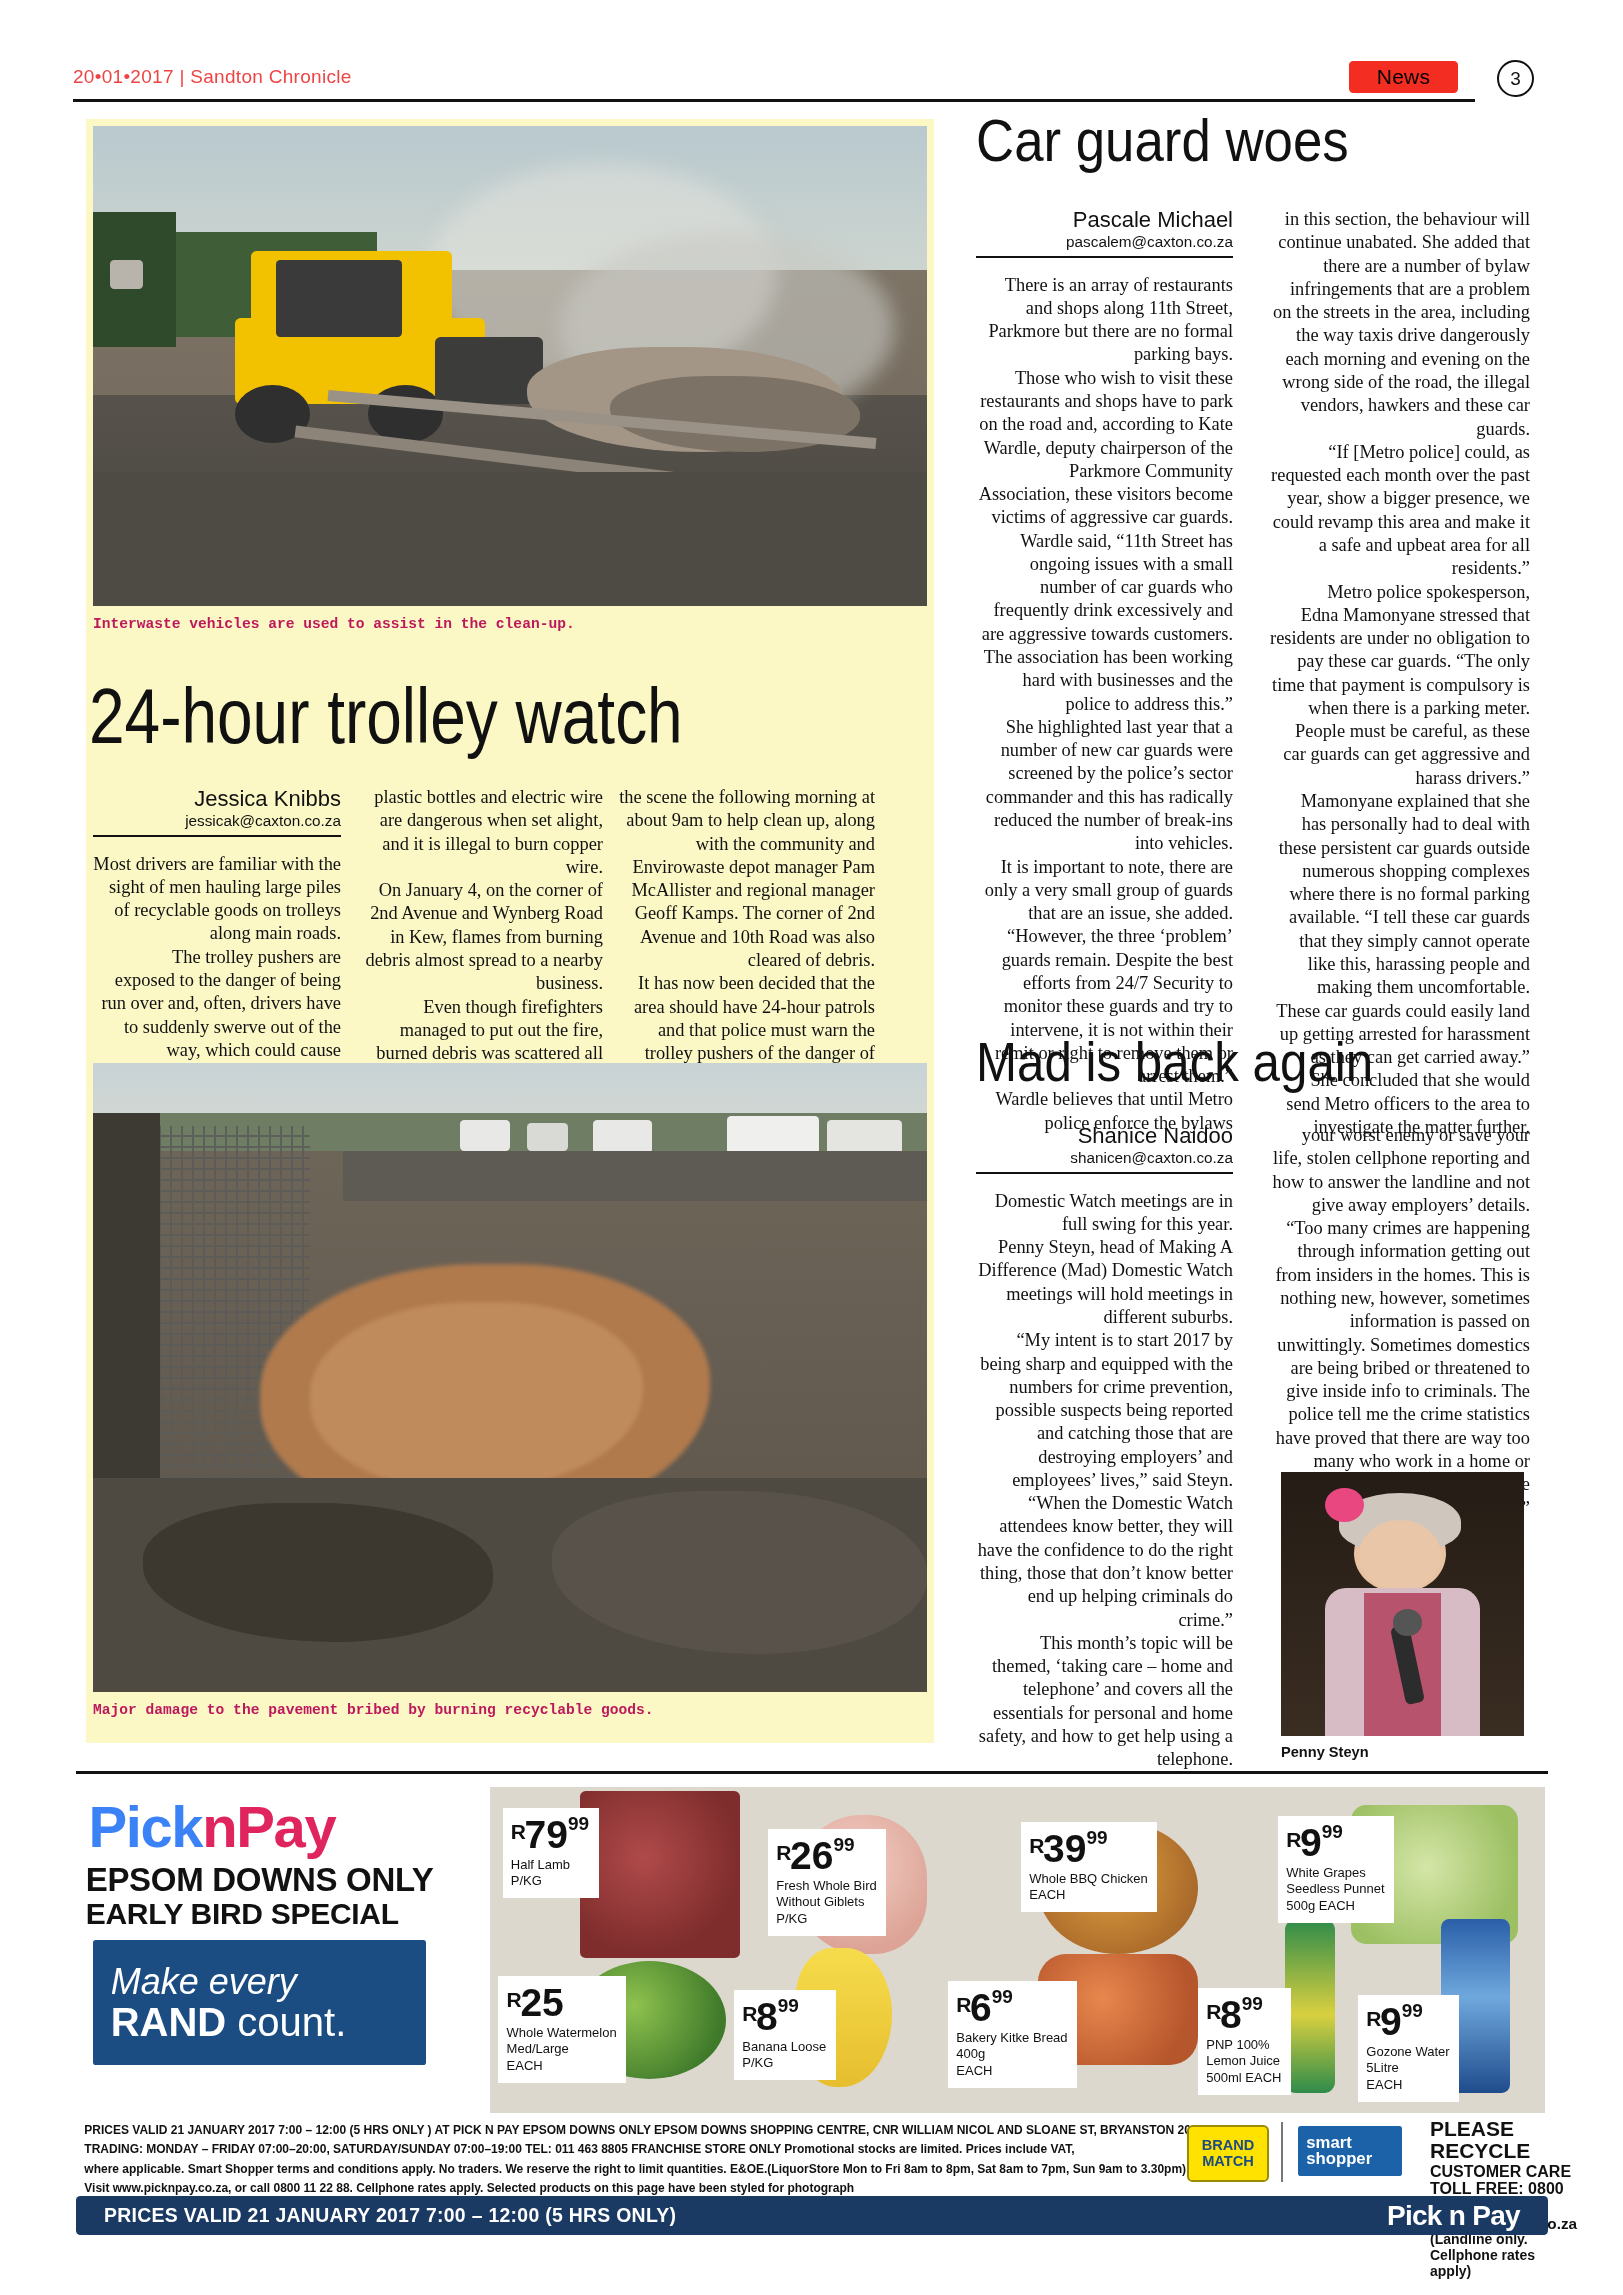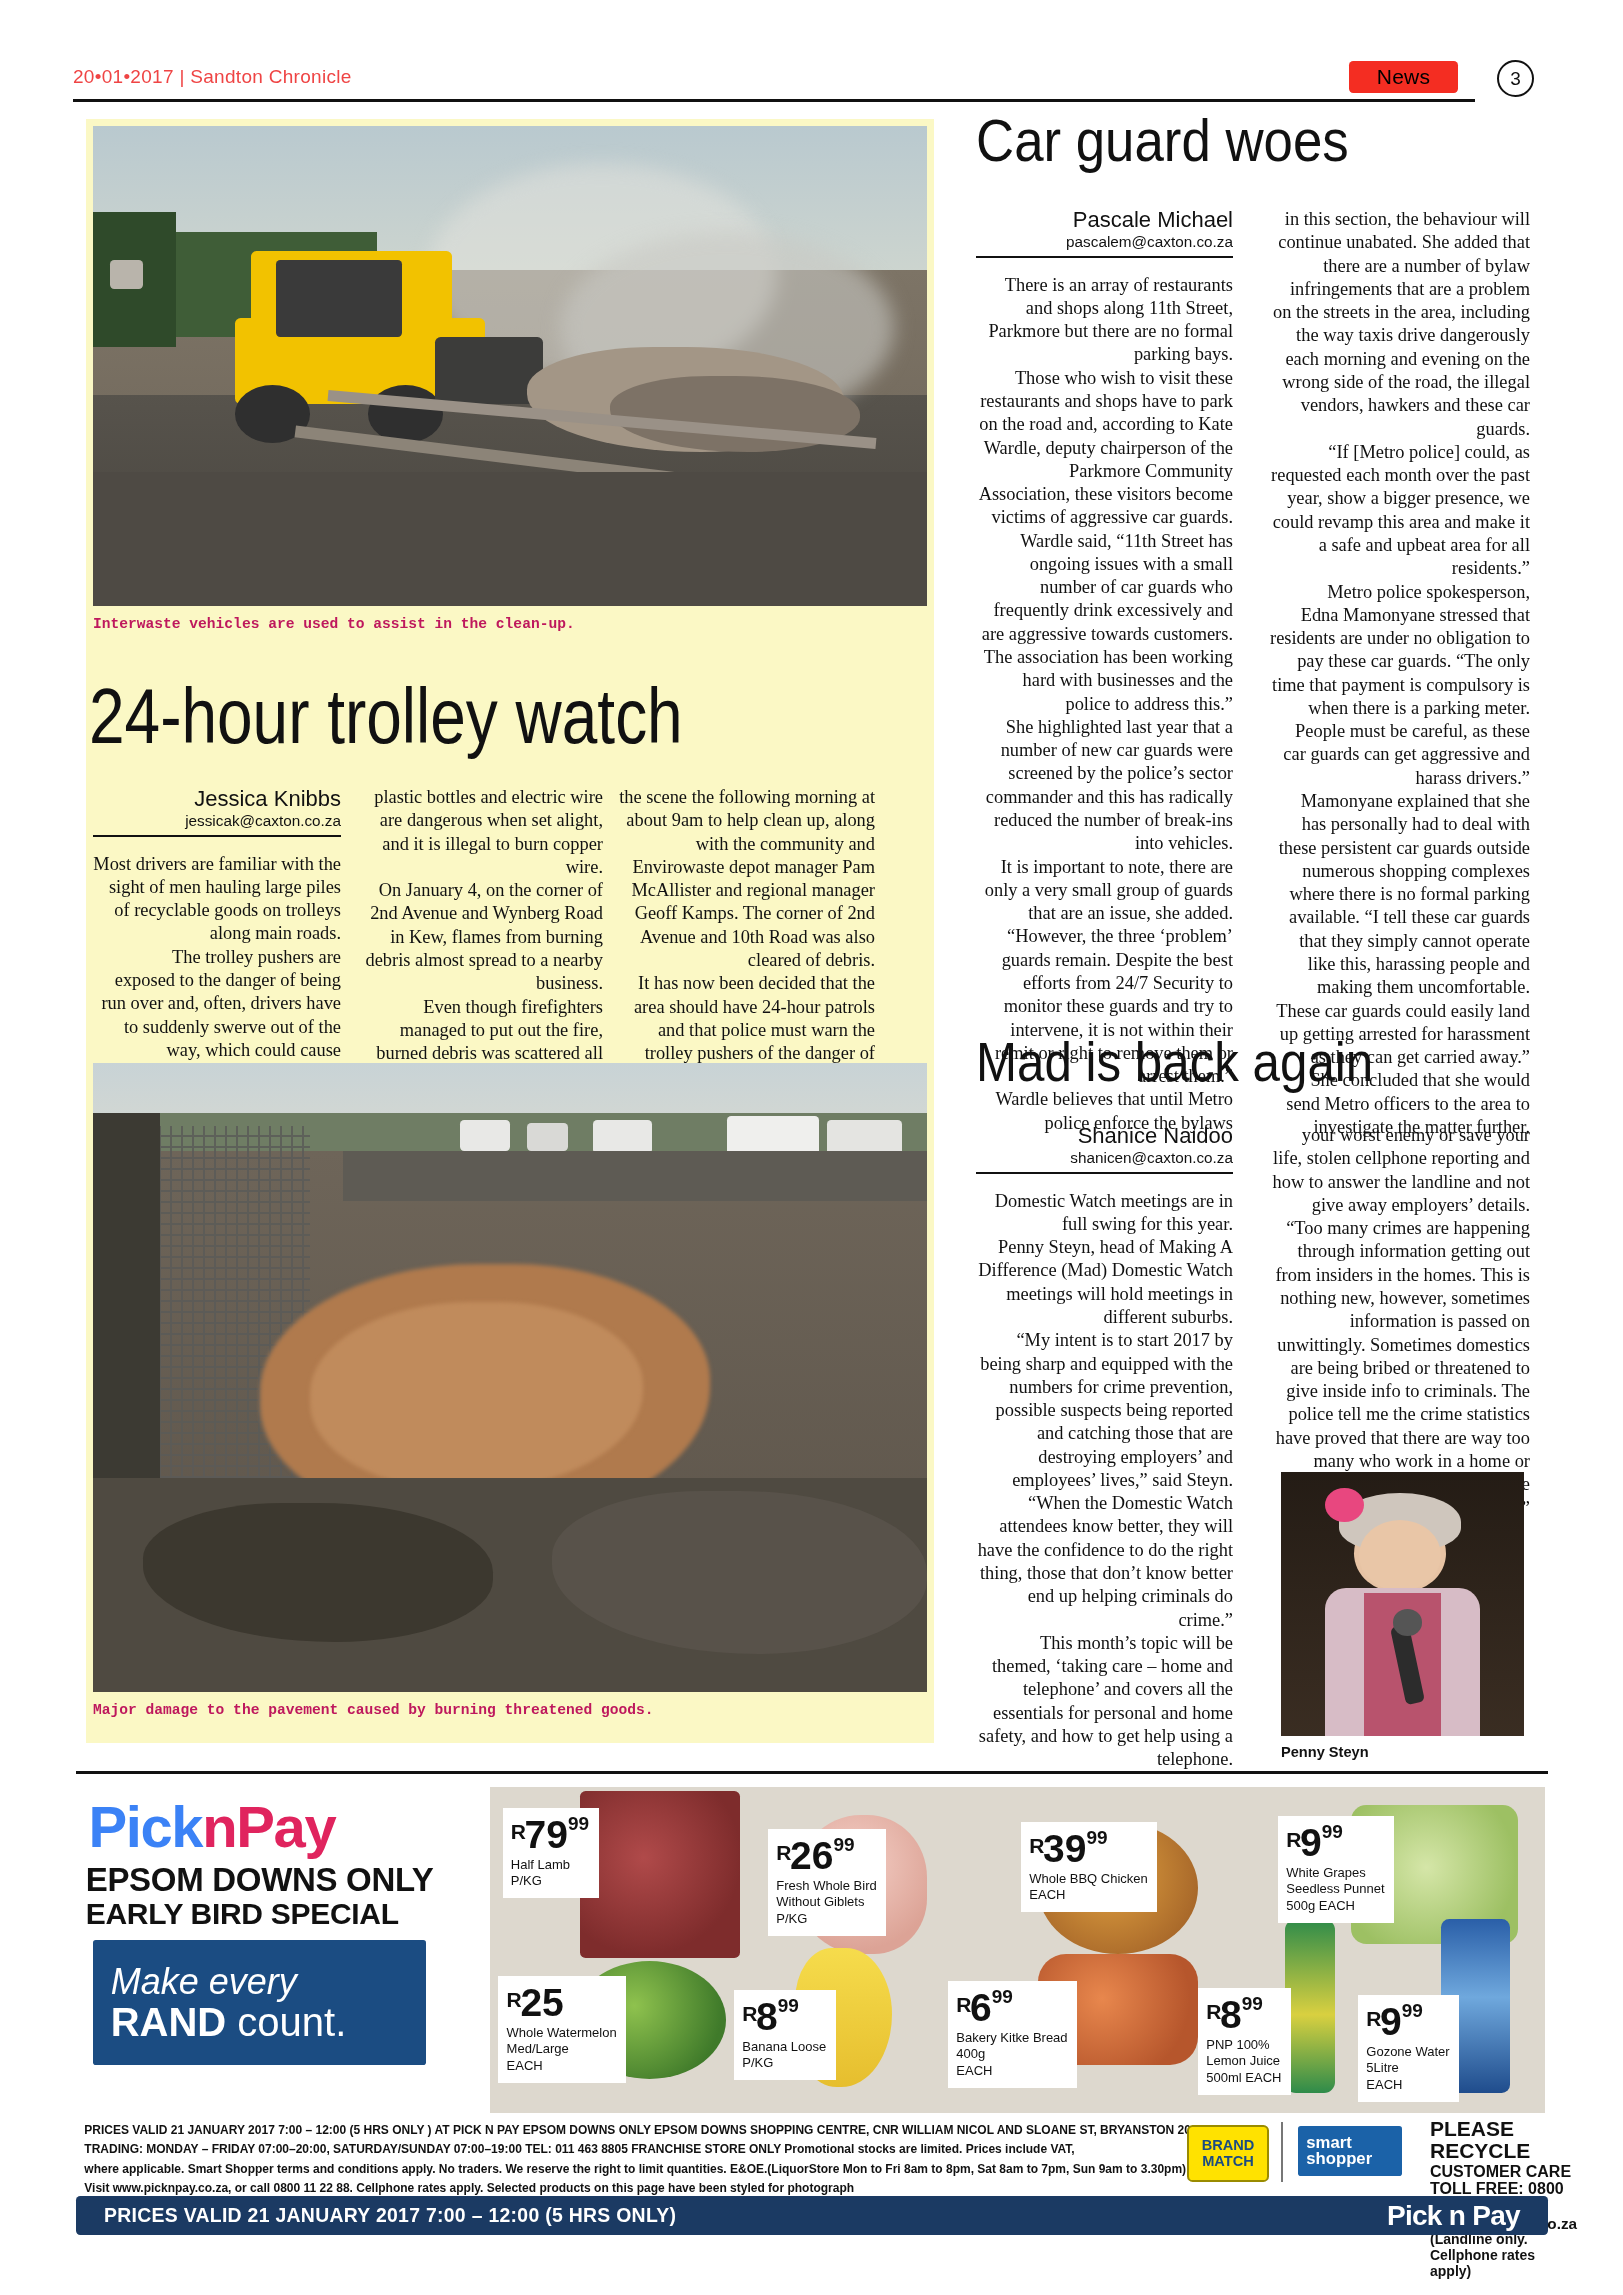--- a/index.html
+++ b/index.html
@@ -189,21 +189,21 @@
     <div class="carblob" style="left:60%;top:9%;width:7%;height:5.5%;"></div>
     <div class="carblob" style="left:76%;top:8.5%;width:11%;height:7%;background:#efefed;"></div>
     <div class="carblob" style="left:88%;top:9%;width:9%;height:6%;background:#e4e4e1;"></div>
     <div style="position:absolute;left:30%;top:14%;width:70%;height:8%;background:#5e5b54;"></div>
     <div class="pit" style="left:20%;top:32%;width:54%;height:42%;"></div>
     <div class="pit" style="left:26%;top:38%;width:40%;height:30%;background:#c08b5c;"></div>
     <div class="debris" style="left:0;top:66%;width:100%;height:38%;background:#4f4a41;border-radius:0;"></div>
     <div class="debris" style="left:6%;top:70%;width:42%;height:22%;background:#3c382f;"></div>
     <div class="debris" style="left:55%;top:68%;width:45%;height:26%;background:#58524a;"></div>
   </div>
-  <div class="caption cap-bot">Major damage to the pavement caused by burning threatened goods.</div>
+  <div class="caption cap-bot">Major damage to the pavement bribed by burning recyclable goods.</div>
 
   <div class="headline-car">Car guard woes</div>
 
   <div class="col c-c1">
     <div class="byline-name">Pascale Michael</div>
     <div class="byline-mail">pascalem@caxton.co.za</div>
     <div class="byline-rule"></div>
     <p class="first">There is an array of restaurants and shops along 11th Street, Parkmore but there are no formal parking bays.</p>
     <p>Those who wish to visit these restaurants and shops have to park on the road and, according to Kate Wardle, deputy chairperson of the Parkmore Community Association, these visitors become victims of aggressive car guards.</p>
     <p>Wardle said, “11th Street has ongoing issues with a small number of car guards who frequently drink excessively and are aggressive towards customers. The association has been working hard with businesses and the police to address this.”</p>

